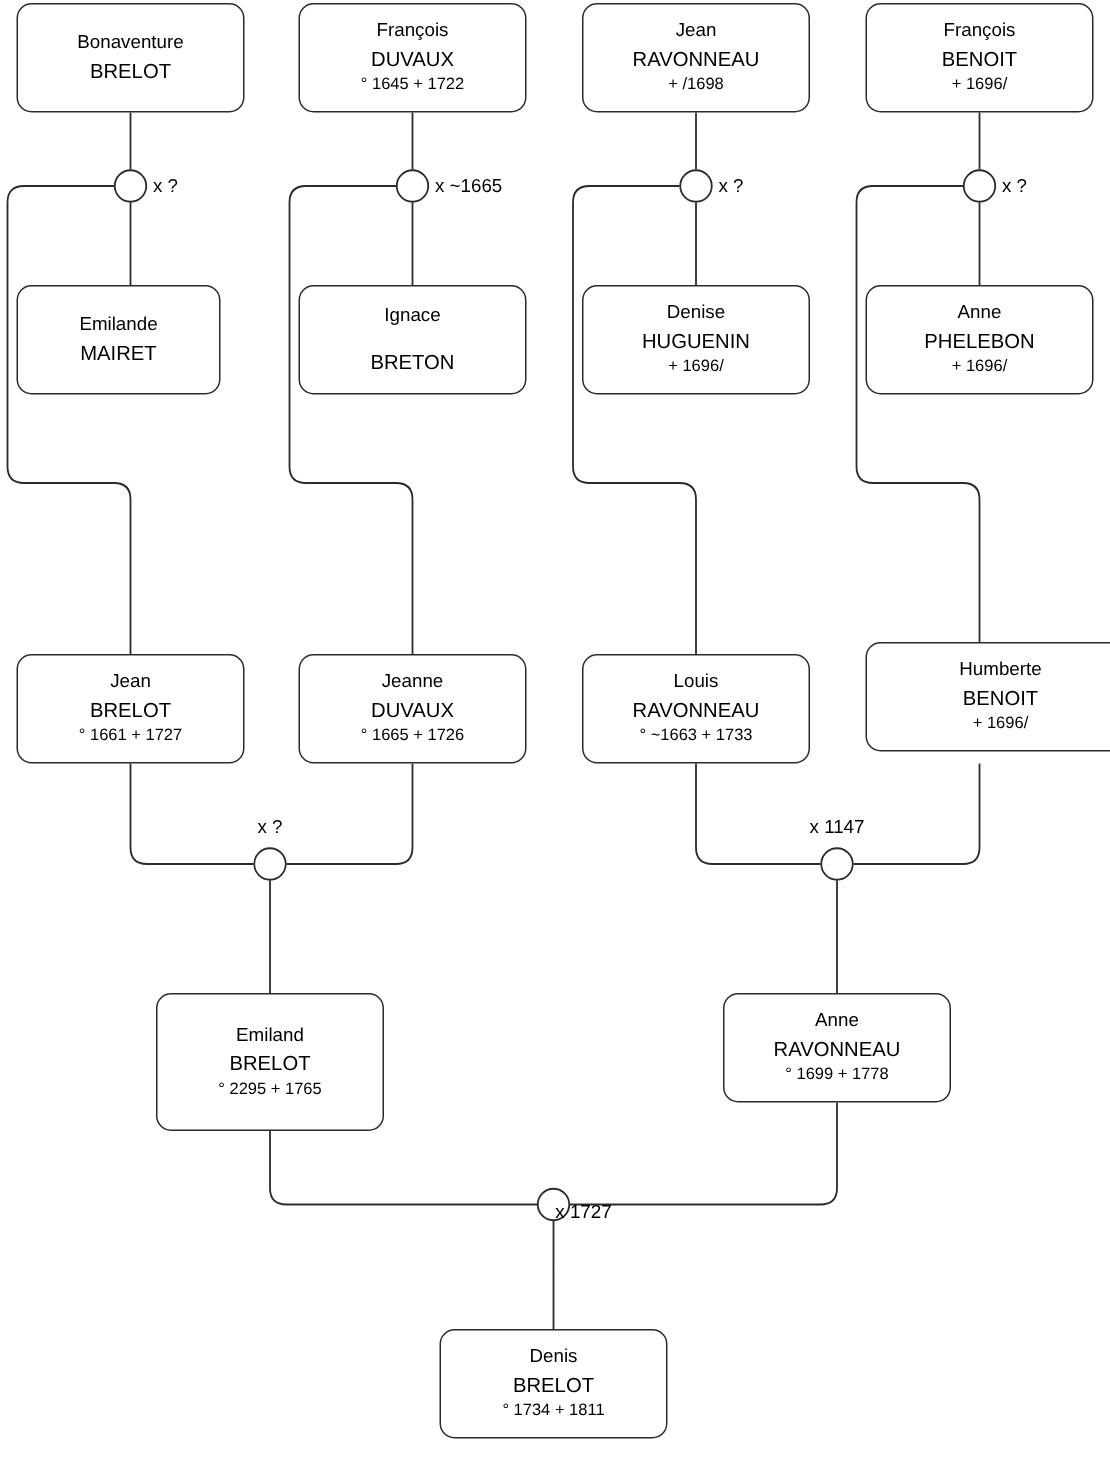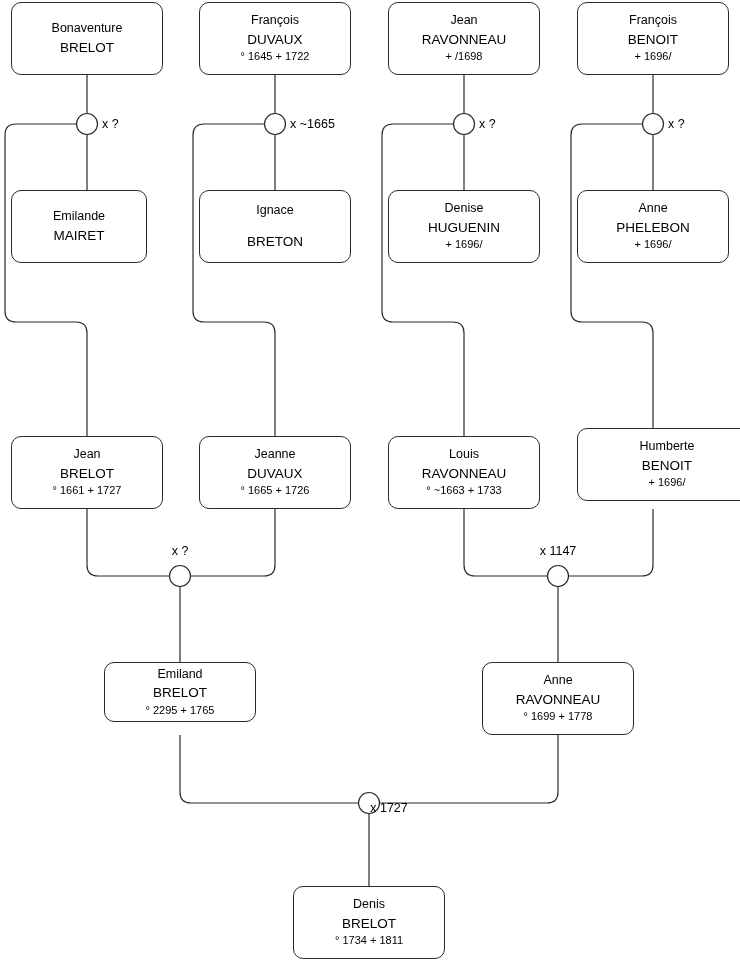--- a/index.html
+++ b/index.html
@@ -154,21 +154,21 @@
       <div class="person-box" style="left: 388px; top: 436px; width: 152px; height: 73px; align-items: center;">
         <div class="person-given">Louis</div>
         <div class="person-surname">RAVONNEAU</div>
         <div class="person-dates">° ~1663 + 1733</div>
       </div>
       <div class="person-box" style="left: 577px; top: 428px; width: 180px; height: 73px;">
         <div class="person-given">Humberte</div>
         <div class="person-surname">BENOIT</div>
         <div class="person-dates">+ 1696/</div>
       </div>
-      <div class="person-box" style="left: 104px; top: 662px; width: 152px; height: 60px;">
+      <div class="person-box" style="left: 104px; top: 662px; width: 152px; height: 92px;">
         <div class="person-given">Emiland</div>
         <div class="person-surname">BRELOT</div>
         <div class="person-dates">° 2295 + 1765</div>
       </div>
       <div class="person-box" style="left: 482px; top: 662px; width: 152px; height: 73px;">
         <div class="person-given">Anne</div>
         <div class="person-surname">RAVONNEAU</div>
         <div class="person-dates">° 1699 + 1778</div>
       </div>
       <div class="person-box" style="left: 293px; top: 886px; width: 152px; height: 73px;">

